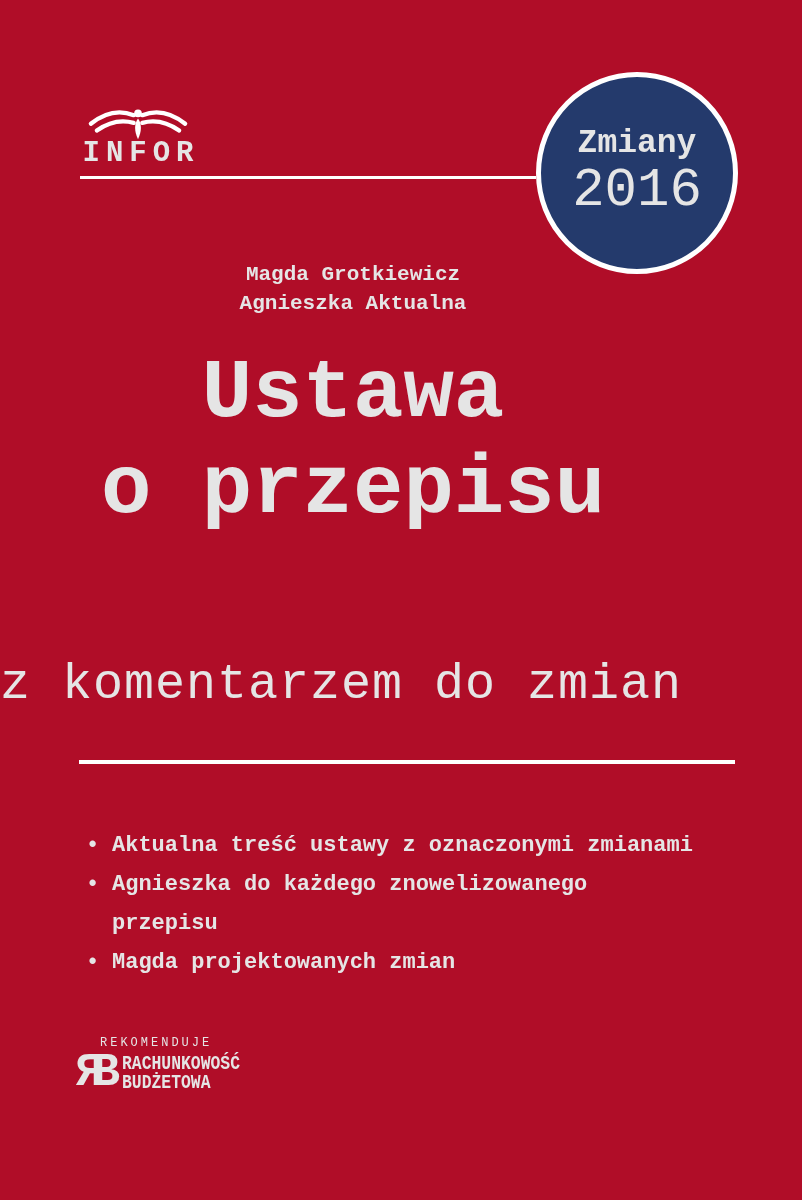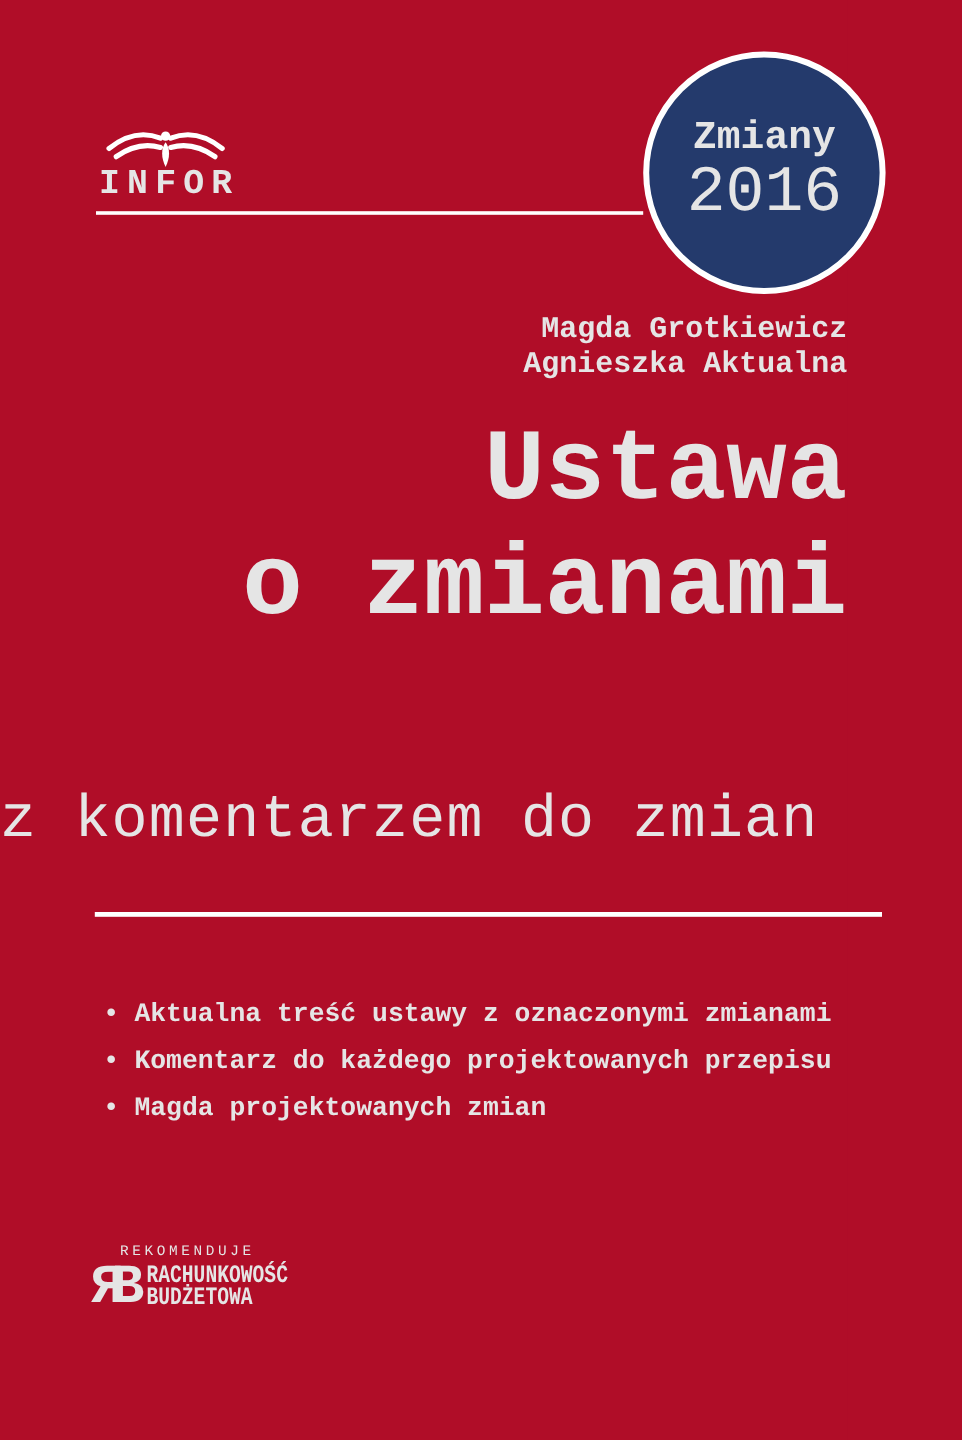--- a/index.html
+++ b/index.html
@@ -22,39 +22,39 @@
     line-height: 24px; margin-top: 2px;
   }
 
   
   .rule { position: absolute; background: #ffffff; }
   .rule-top { left: 80px; top: 176px; width: 456px; height: 3px; }
   .rule-mid { left: 79px; top: 760px; width: 656px; height: 4px; }
 
   
   .badge {
-    position: absolute; left: 536px; top: 43px;
+    position: absolute; left: 536px; top: 72px;
     width: 192px; height: 192px;
     background: #243a6c; border: 5px solid #ffffff; border-radius: 50%;
     display: flex; flex-direction: column; align-items: center; justify-content: center;
     text-align: center;
   }
   .badge-label { font-size: 33px; font-weight: bold; line-height: 36px; }
   .badge-year  { font-size: 54px; font-weight: normal; line-height: 58px; }
 
   
   .authors {
     position: absolute; left: 0; right: 0; top: 260px;
-    text-align: right; font-size: 25px; font-weight: bold; line-height: 29px;
+    text-align: center; font-size: 21px; font-weight: bold; line-height: 29px;
   }
 
   
   .title {
     position: absolute; left: 0; right: 0; top: 346px; margin: 0;
-    text-align: right; font-size: 84px; font-weight: bold; line-height: 96px;
+    text-align: center; font-size: 84px; font-weight: bold; line-height: 96px;
   }
   .subtitle {
     position: absolute; left: 0; right: 0; top: 658px;
     text-align: left; font-size: 50px; font-weight: normal; line-height: 54px;
     letter-spacing: 1px;
   }
 
   
   .bullets { position: absolute; left: 86px; top: 826px; margin: 0; padding: 0; list-style: none; }
   .bullet { display: flex; align-items: baseline; font-size: 22px; font-weight: bold; line-height: 39px; }
@@ -99,35 +99,35 @@
     <div class="badge-year">2016</div>
   </div>
 
   <div class="authors">
     <div>Magda Grotkiewicz</div>
     <div>Agnieszka Aktualna</div>
   </div>
 
   <h1 class="title">
     <div>Ustawa</div>
-    <div>o zmianami</div>
+    <div>o przepisu</div>
   </h1>
 
   <div class="subtitle">z komentarzem do zmian</div>
 
   <div class="rule rule-mid"></div>
 
   <ul class="bullets">
     <li class="bullet">
       <span class="dot">•</span>
       <span>Aktualna treść ustawy z oznaczonymi zmianami</span>
     </li>
     <li class="bullet">
       <span class="dot">•</span>
-      <span>Komentarz do każdego projektowanych przepisu</span>
+      <span>Agnieszka do każdego znowelizowanego przepisu</span>
     </li>
     <li class="bullet">
       <span class="dot">•</span>
       <span>Magda projektowanych zmian</span>
     </li>
   </ul>
 
   <div class="footer">
     <div class="recommends">REKOMENDUJE</div>
     <div class="brand">

